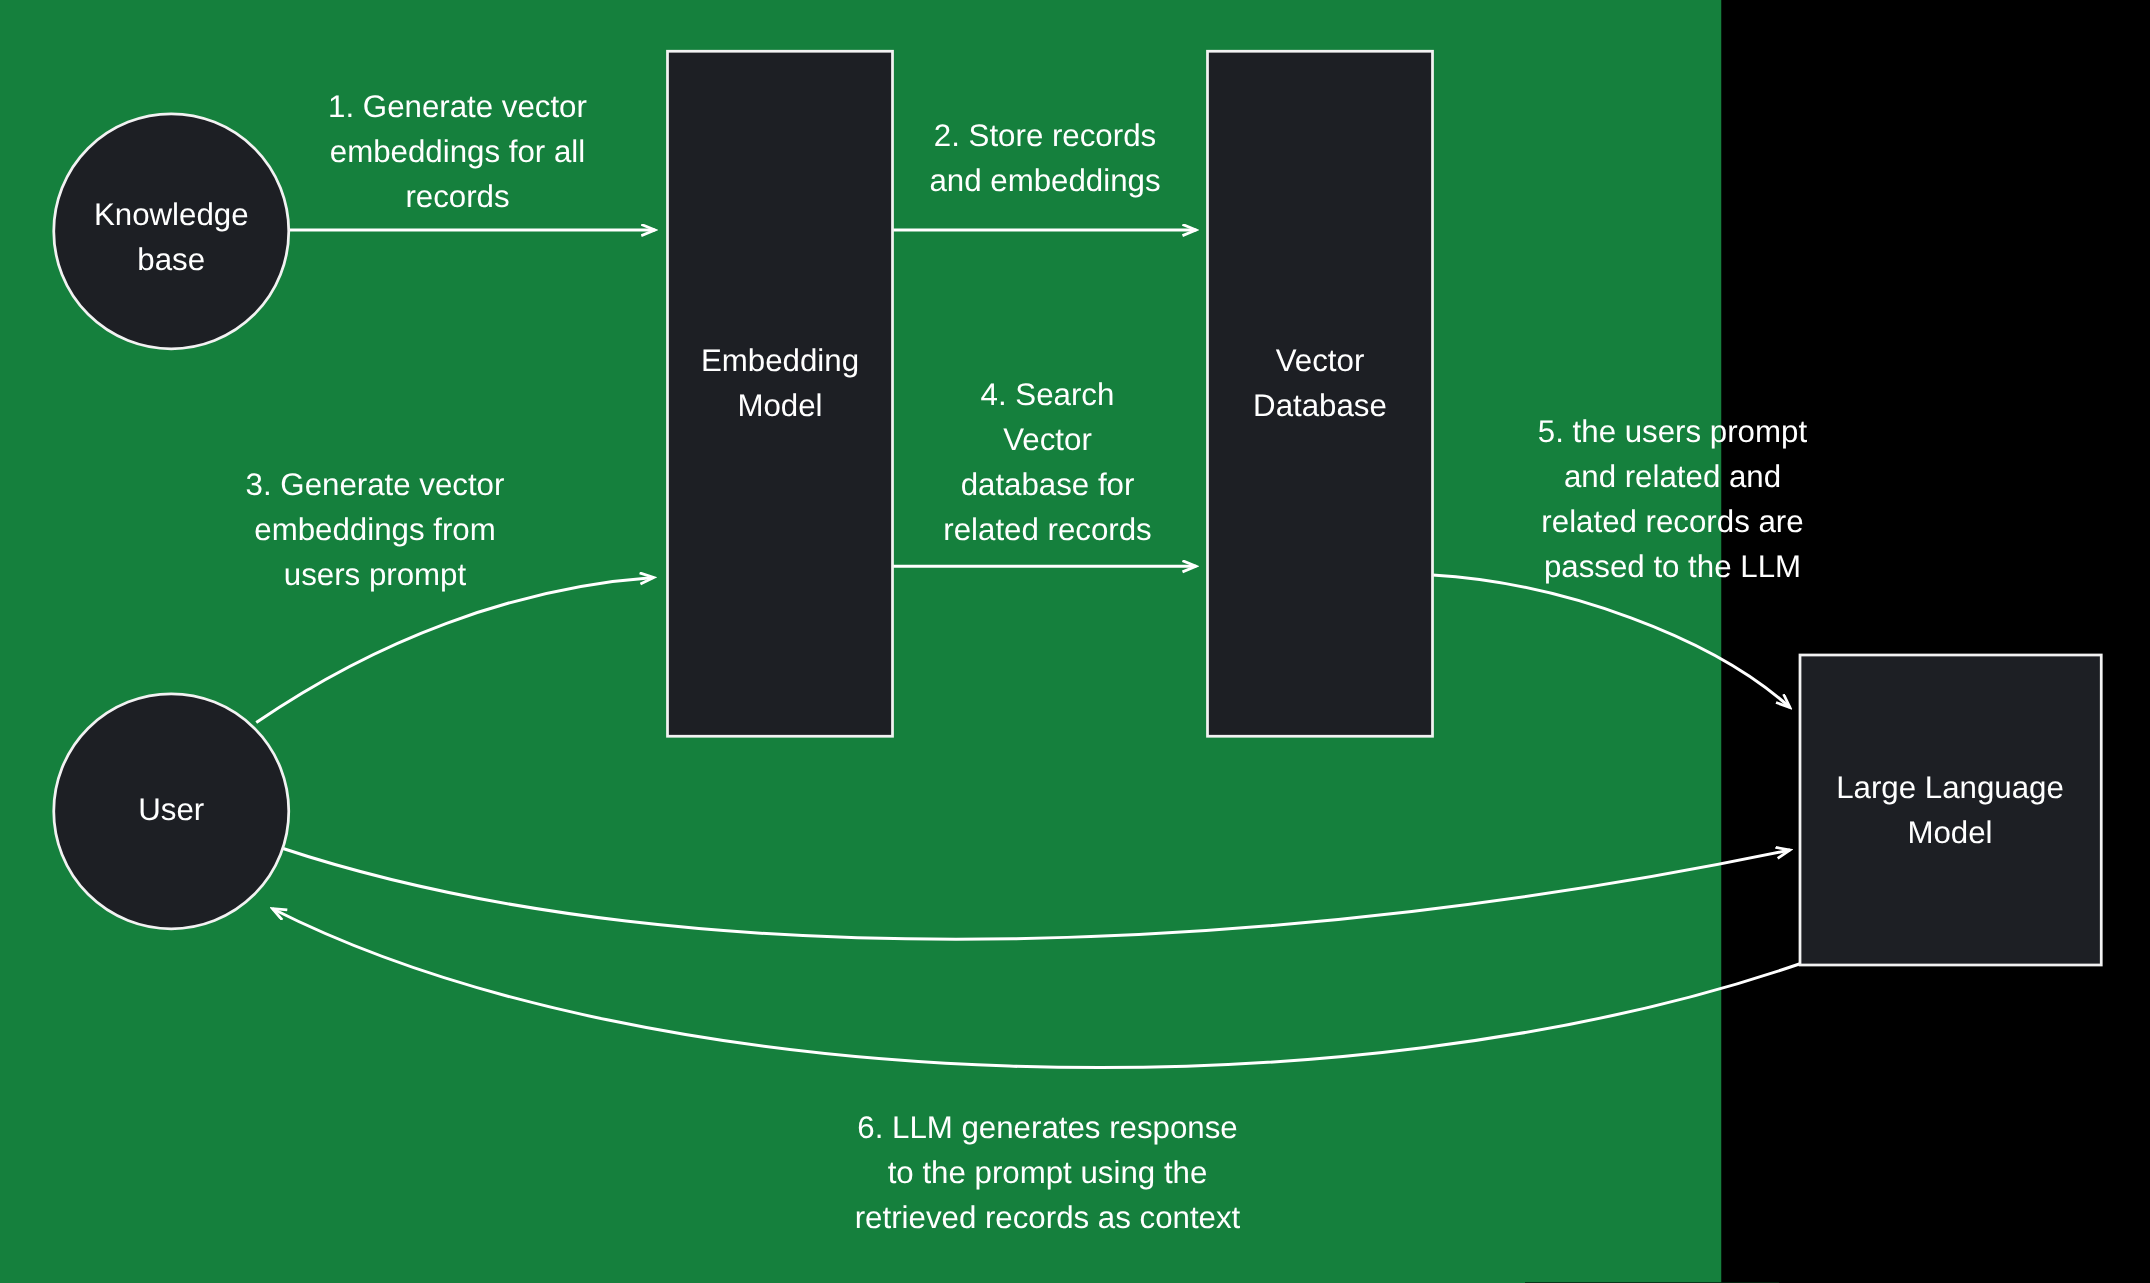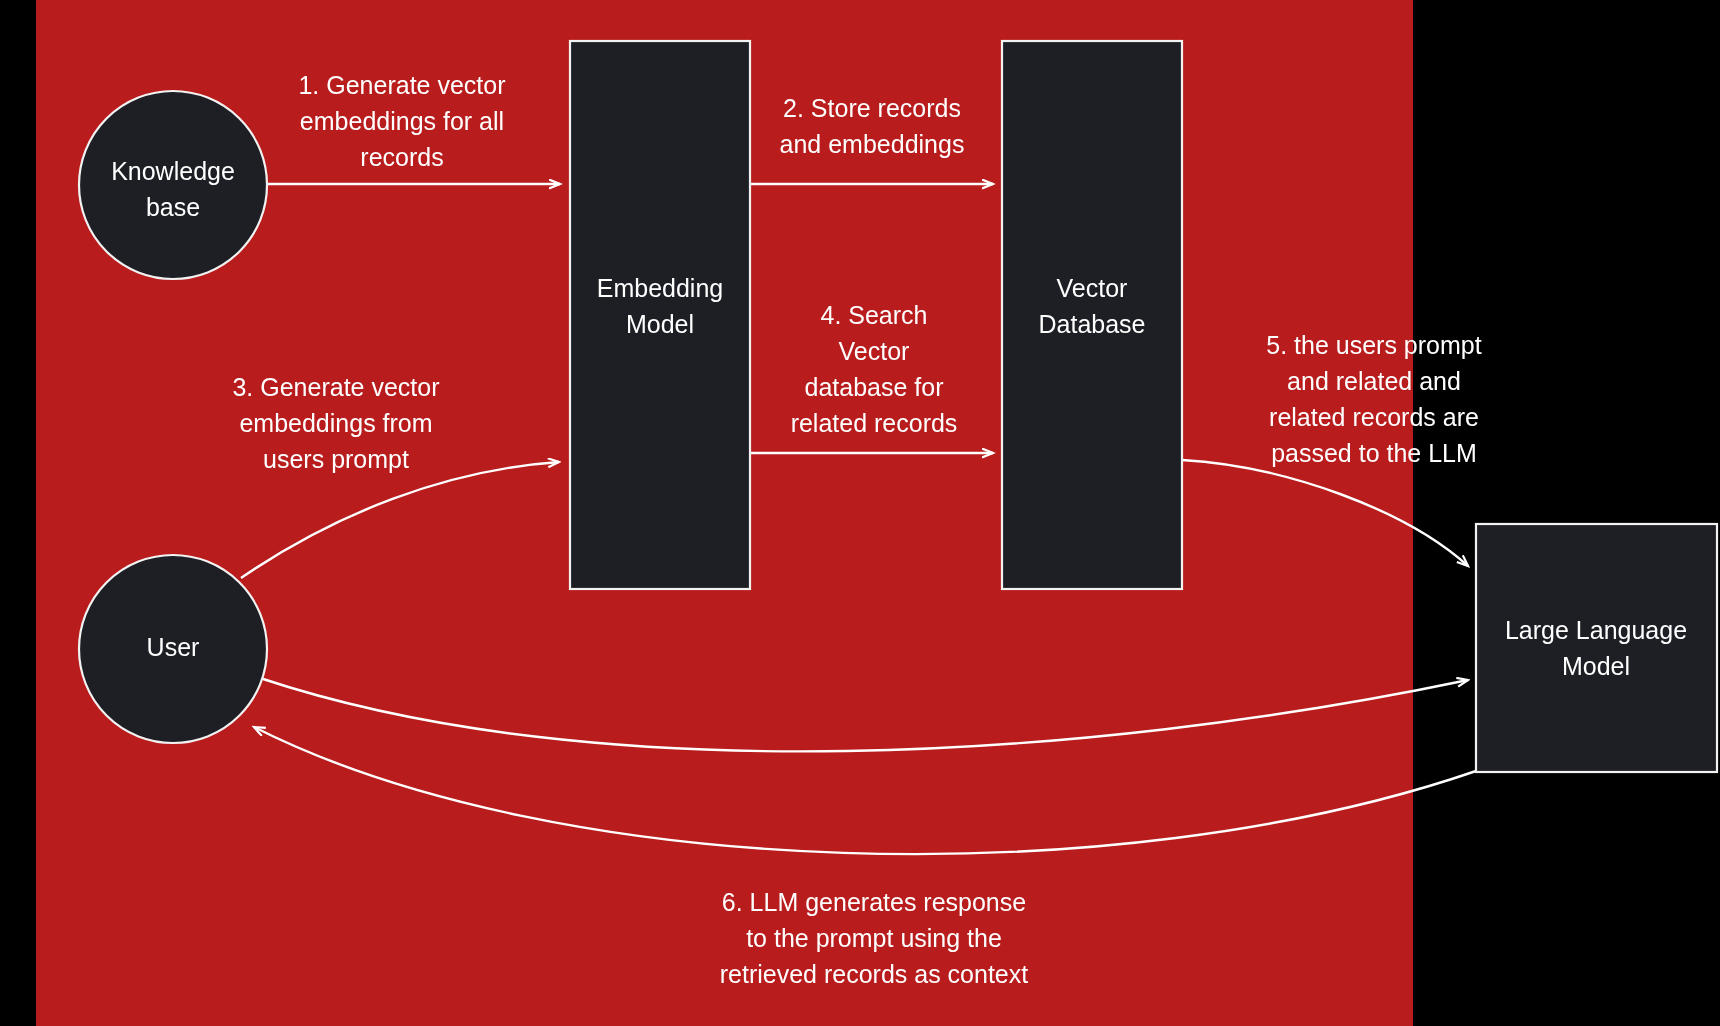--- a/index.html
+++ b/index.html
@@ -11,22 +11,21 @@
   body {
     width: 1720px;
     height: 1026px;
     overflow: hidden;
     font-family: "Liberation Sans", sans-serif;
   }
   #diagram-root {
     position: relative;
     width: 1377px;
     height: 1026px;
-    background: #b91c1c;
-    margin-left: 36px;
+    background: #15803d;
   }
   svg.diagram-canvas {
     position: absolute;
     top: 0;
     left: 0;
     width: 1720px;
     height: 1026px;
     display: block;
   }
   .node-shape {

